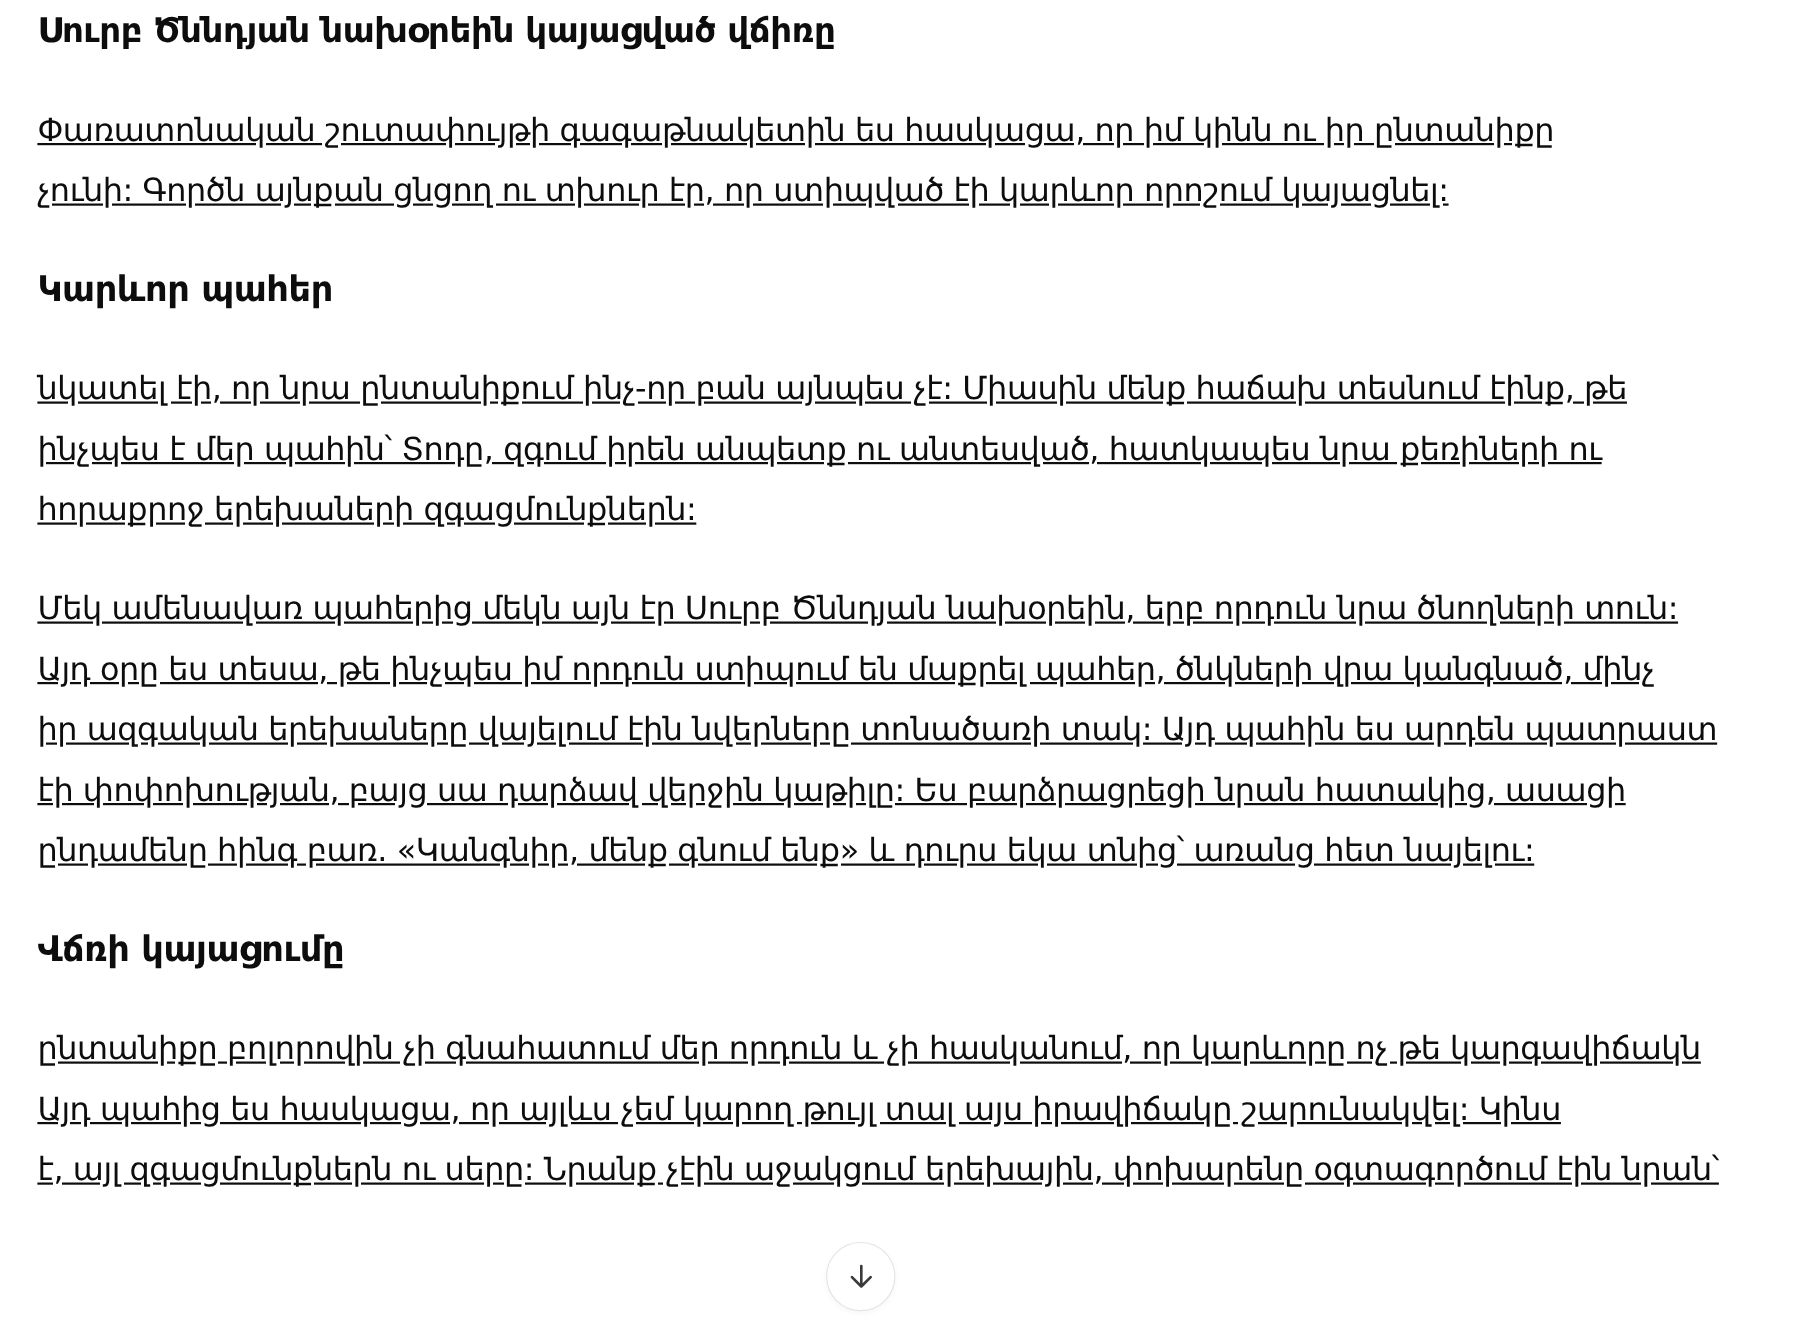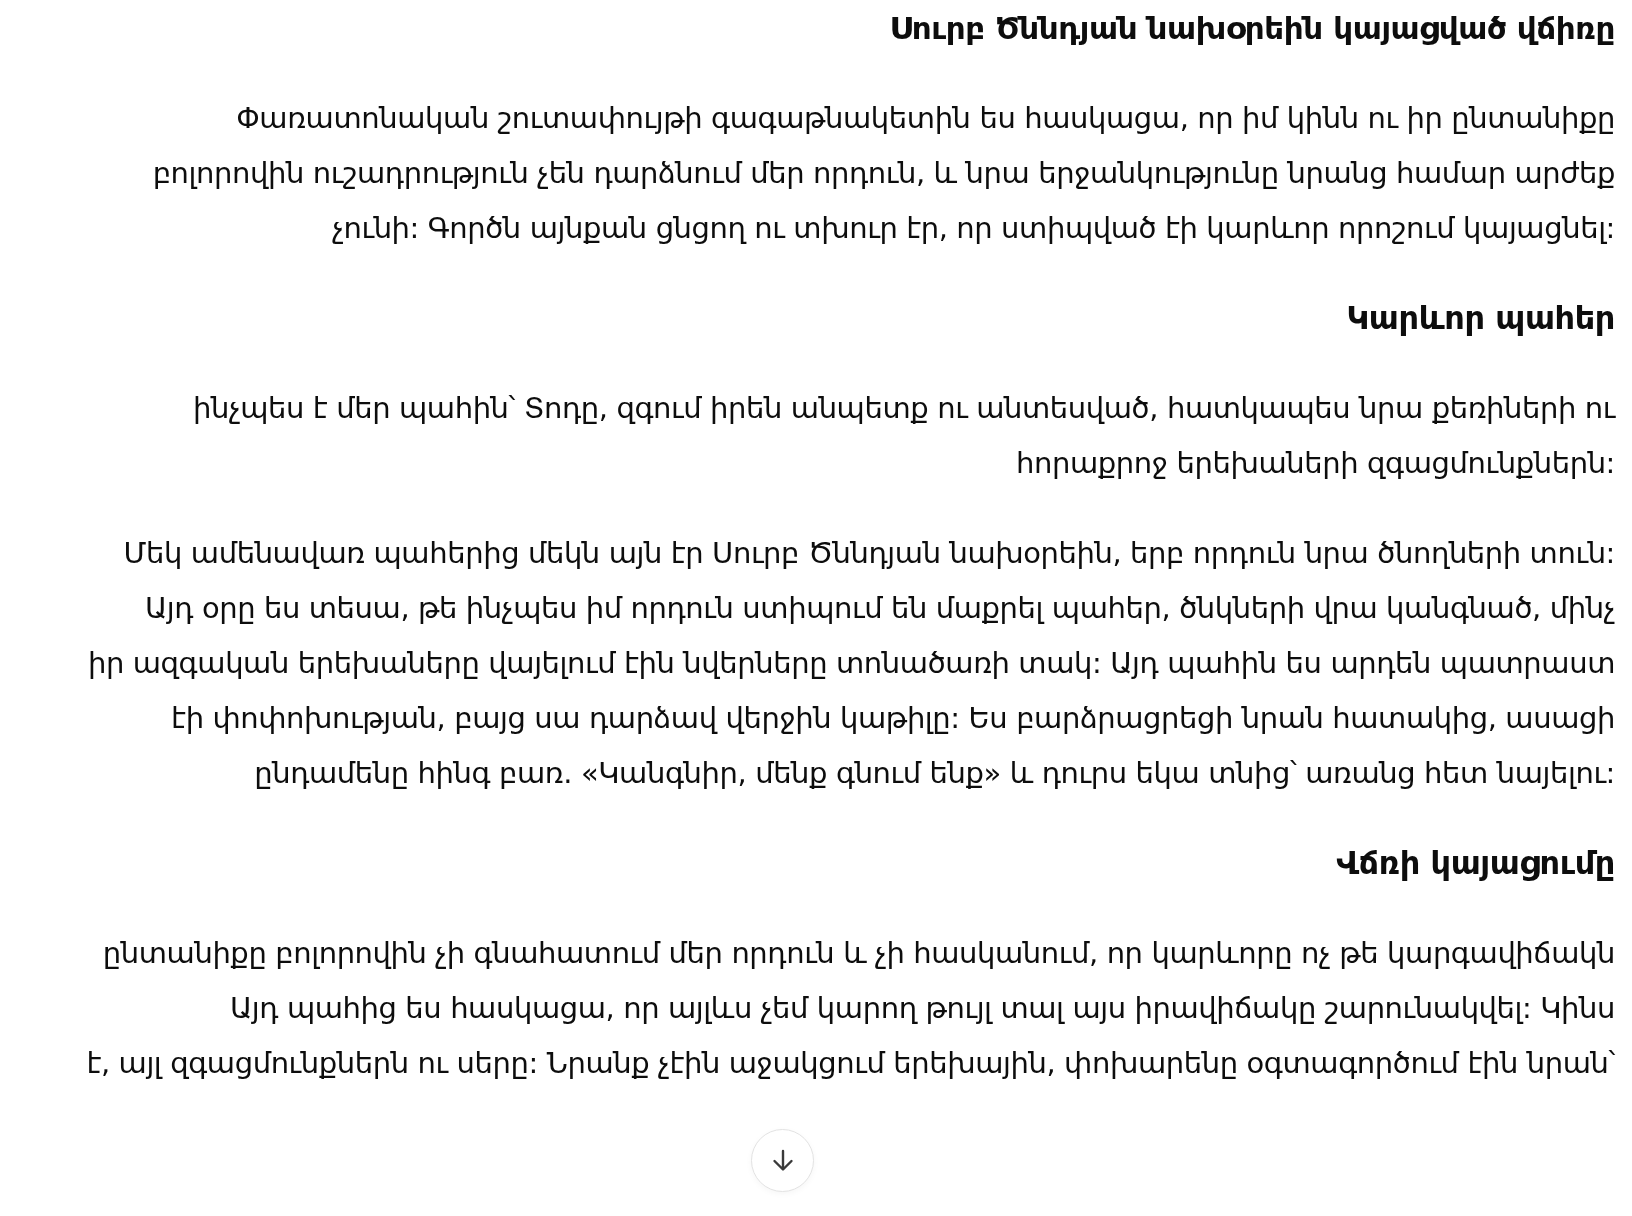--- a/index.html
+++ b/index.html
@@ -10,21 +10,20 @@
   body {
     width: 1632px;
     height: 1216px;
     overflow: hidden;
     position: relative;
     font-family: "DejaVu Sans", sans-serif;
     color: #0d0d0d;
   }
   .content {
     padding: 1px 17px 0 34px;
-    text-align: right;
   }
   .article-title {
     font-size: 31px;
     font-weight: 700;
     line-height: 55px;
     margin: 0;
     letter-spacing: -0.4px;
     white-space: nowrap;
   }
   .section-heading {
@@ -36,20 +35,21 @@
     white-space: nowrap;
   }
   .para {
     font-size: 29px;
     line-height: 55px;
     margin: 35px 0;
     letter-spacing: -0.4px;
   }
   .text-line {
     white-space: nowrap;
+    text-decoration: underline;
   }
   .scroll-btn {
     position: absolute;
     left: 751px;
     top: 1129px;
     width: 63px;
     height: 63px;
     border-radius: 50%;
     background: #ffffff;
     border: 1px solid #e3e3e3;
@@ -67,27 +67,27 @@
 </style>
 </head>
 <body>
 
 <div class="content">
 
   <h1 class="article-title">Սուրբ Ծննդյան նախօրեին կայացված վճիռը</h1>
 
   <div class="para">
     <div class="text-line">Փառատոնական շուտափույթի գագաթնակետին ես հասկացա, որ իմ կինն ու իր ընտանիքը</div>
-    <div class="text-line">բոլորովին ուշադրություն չեն դարձնում մեր որդուն, և նրա երջանկությունը նրանց համար արժեք</div>
     <div class="text-line">չունի: Գործն այնքան ցնցող ու տխուր էր, որ ստիպված էի կարևոր որոշում կայացնել:</div>
   </div>
 
   <h2 class="section-heading">Կարևոր պահեր</h2>
 
   <div class="para">
+    <div class="text-line">նկատել էի, որ նրա ընտանիքում ինչ-որ բան այնպես չէ: Միասին մենք հաճախ տեսնում էինք, թե</div>
     <div class="text-line">ինչպես է մեր պահին՝ Տոդը, զգում իրեն անպետք ու անտեսված, հատկապես նրա քեռիների ու</div>
     <div class="text-line">հորաքրոջ երեխաների զգացմունքներն:</div>
   </div>
 
   <div class="para">
     <div class="text-line">Մեկ ամենավառ պահերից մեկն այն էր Սուրբ Ծննդյան նախօրեին, երբ որդուն նրա ծնողների տուն:</div>
     <div class="text-line">Այդ օրը ես տեսա, թե ինչպես իմ որդուն ստիպում են մաքրել պահեր, ծնկների վրա կանգնած, մինչ</div>
     <div class="text-line">իր ազգական երեխաները վայելում էին նվերները տոնածառի տակ: Այդ պահին ես արդեն պատրաստ</div>
     <div class="text-line">էի փոփոխության, բայց սա դարձավ վերջին կաթիլը: Ես բարձրացրեցի նրան հատակից, ասացի</div>
     <div class="text-line">ընդամենը հինգ բառ. «Կանգնիր, մենք գնում ենք» և դուրս եկա տնից՝ առանց հետ նայելու:</div>

